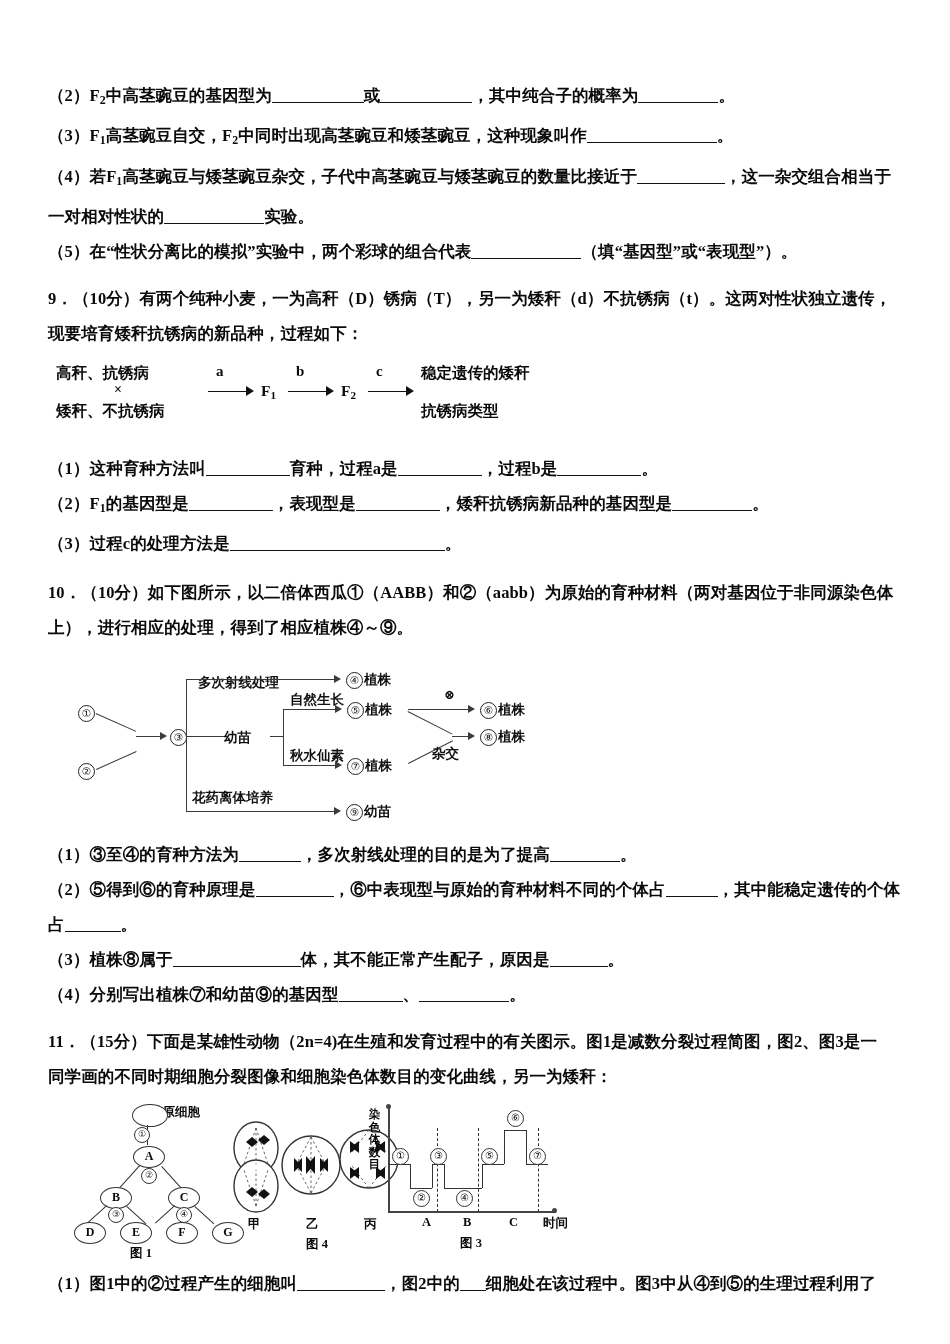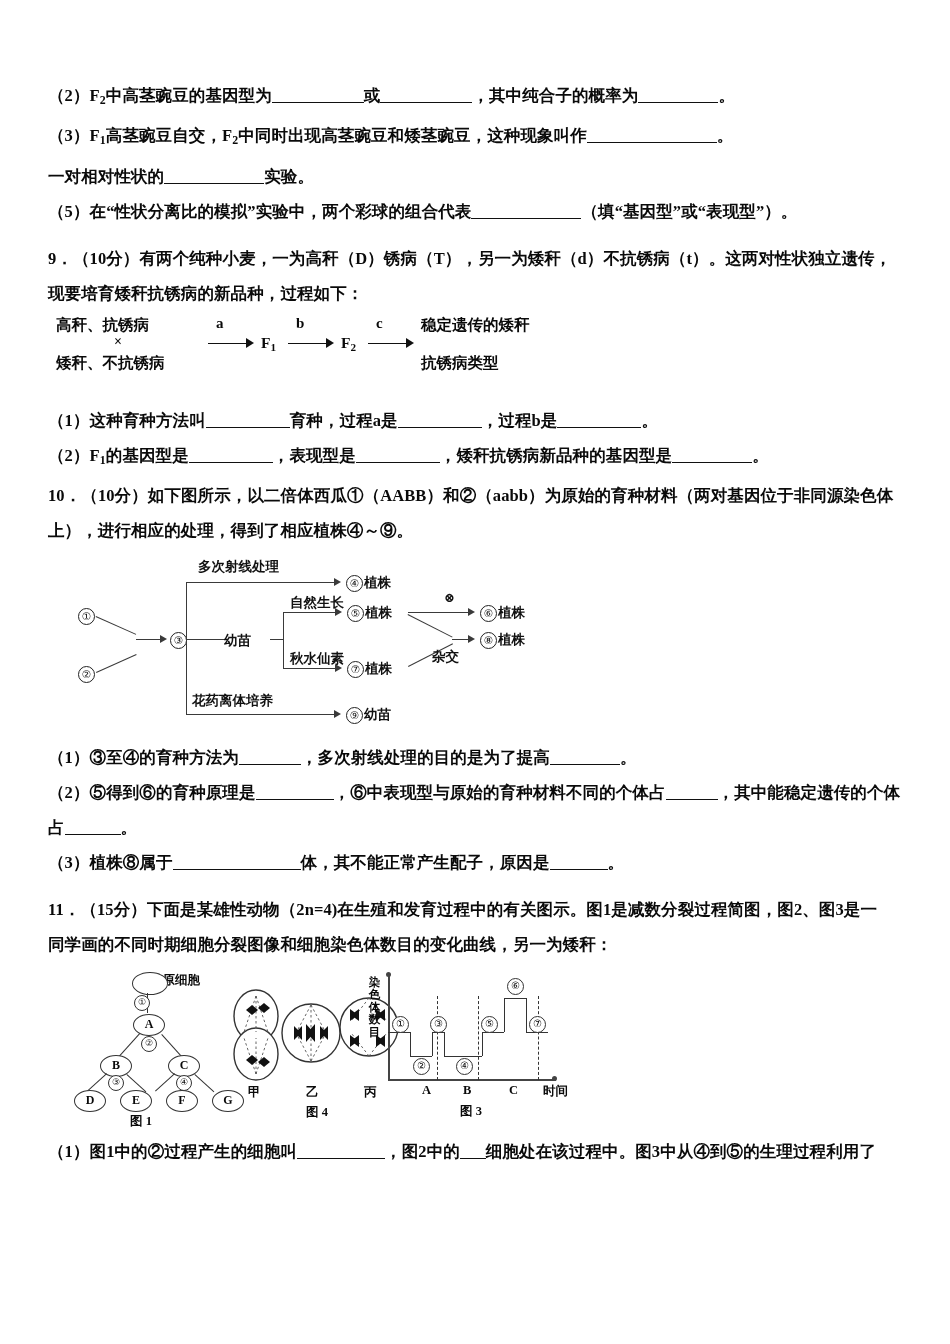--- a/index.html
+++ b/index.html
@@ -45,21 +45,21 @@
     vertical-align: -2px;
     height: 15px;
   }
   sub { font-size: 0.72em; vertical-align: -0.28em; }
   .sec { margin-top: 2px; }
 
   
   .cross-fig {
     position: relative;
     height: 72px;
-    margin: 4px 0 6px 8px;
+    margin: 12px 0 6px 8px;
     font-size: 15.5px;
     font-weight: bold;
   }
   .cf-l1 { position: absolute; left: 0;   top: 0px;  }
   .cf-x  { position: absolute; left: 58px; top: 19px; font-size: 14px;}
   .cf-l2 { position: absolute; left: 0;   top: 38px; }
   .cf-r1 { position: absolute; left: 300px; top: 0px; }
   .cf-r2 { position: absolute; left: 300px; top: 38px; }
   .cf-arrow { position: absolute; top: 19px; }
   .cf-arrow .lbl {
@@ -180,20 +180,23 @@
   <div class="body-col">
 
     <div>
       <div class="ln">
         （2）F<sub>2</sub>中高茎豌豆的基因型为<span class="blank" style="width:92px"></span>或<span class="blank" style="width:92px"></span>，其中纯合子的概率为<span class="blank" style="width:80px"></span>。
       </div>
       <div class="ln">
         （3）F<sub>1</sub>高茎豌豆自交，F<sub>2</sub>中同时出现高茎豌豆和矮茎豌豆，这种现象叫作<span class="blank" style="width:130px"></span>。
       </div>
       <div class="ln">
+        （4）若F<sub>1</sub>高茎豌豆与矮茎豌豆杂交，子代中高茎豌豆与矮茎豌豆的数量比接近于<span class="blank" style="width:88px"></span>，这一杂交组合相当于
+      </div>
+      <div class="ln">
         一对相对性状的<span class="blank" style="width:100px"></span>实验。
       </div>
       <div class="ln">
         （5）在“性状分离比的模拟”实验中，两个彩球的组合代表<span class="blank" style="width:110px"></span>（填“基因型”或“表现型”）。
       </div>
     </div>
 
     <div class="sec" style="margin-top:12px">
       <div class="ln">
         <span class="q-num">9．</span><span>（10分）</span><span>有两个纯种小麦，一为高秆（D）锈病（T），另一为矮秆（d）不抗锈病（t）。这两对性状独立遗传，</span>
@@ -230,44 +233,47 @@
         <div class="cf-r1" style="left:365px">稳定遗传的矮秆</div>
         <div class="cf-r2" style="left:365px">抗锈病类型</div>
       </div>
 
       <div class="ln" style="margin-top:16px">
         （1）这种育种方法叫<span class="blank" style="width:84px"></span>育种，过程a是<span class="blank" style="width:84px"></span>，过程b是<span class="blank" style="width:84px"></span>。
       </div>
       <div class="ln">
         （2）F<sub>1</sub>的基因型是<span class="blank" style="width:84px"></span>，表现型是<span class="blank" style="width:84px"></span>，矮秆抗锈病新品种的基因型是<span class="blank" style="width:80px"></span>。
       </div>
+      <div class="ln">
+        （3）过程c的处理方法是<span class="blank" style="width:215px"></span>。
+      </div>
     </div>
 
-    <div class="sec" style="margin-top:0">
+    <div class="sec" style="margin-top:14px">
       <div class="ln">
         <span class="q-num">10．</span><span>（10分）</span><span>如下图所示，以二倍体西瓜①（AABB）和②（aabb）为原始的育种材料（两对基因位于非同源染色体</span>
       </div>
       <div class="ln">
         <span>上），进行相应的处理，得到了相应植株④～⑨。</span>
       </div>
 
       <div class="flow-fig">
 
         <span class="circ" style="position:absolute;left:0px;top:54px">①</span>
         <span class="circ" style="position:absolute;left:0px;top:112px">②</span>
 
         <div class="diagline" style="left:18px;top:62px;width:44px;transform:rotate(24deg)"></div>
         <div class="diagline" style="left:18px;top:118px;width:44px;transform:rotate(-24deg)"></div>
         <div class="hline" style="left:58px;top:85px;width:26px"></div>
         <div class="ar" style="left:82px;top:81px"></div>
         <span class="circ" style="position:absolute;left:92px;top:78px">③</span>
 
         <div class="vline" style="left:108px;top:28px;height:132px"></div>
 
-        <div class="lab" style="left:120px;top:4px">多次射线处理</div>
+        <div class="lab" style="left:120px;top:23px">多次射线处理</div>
         <div class="hline" style="left:108px;top:28px;width:150px"></div>
         <div class="ar" style="left:256px;top:24px"></div>
         <span class="circ" style="position:absolute;left:268px;top:21px">④</span>
         <span class="lab" style="left:286px;top:20px">植株</span>
 
         <div class="lab" style="left:114px;top:138px">花药离体培养</div>
         <div class="hline" style="left:108px;top:160px;width:150px"></div>
         <div class="ar" style="left:256px;top:156px"></div>
         <span class="circ" style="position:absolute;left:268px;top:153px">⑨</span>
         <span class="lab" style="left:286px;top:152px">幼苗</span>
@@ -308,20 +314,23 @@
         （1）③至④的育种方法为<span class="blank" style="width:62px"></span>，多次射线处理的目的是为了提高<span class="blank" style="width:70px"></span>。
       </div>
       <div class="ln">
         （2）⑤得到⑥的育种原理是<span class="blank" style="width:78px"></span>，⑥中表现型与原始的育种材料不同的个体占<span class="blank" style="width:52px"></span>，其中能稳定遗传的个体
       </div>
       <div class="ln">
         占<span class="blank" style="width:56px"></span>。
       </div>
       <div class="ln">
         （3）植株⑧属于<span class="blank" style="width:128px"></span>体，其不能正常产生配子，原因是<span class="blank" style="width:58px"></span>。
+      </div>
+      <div class="ln">
+        （4）分别写出植株⑦和幼苗⑨的基因型<span class="blank" style="width:64px"></span>、<span class="blank" style="width:90px"></span>。
       </div>
     </div>
 
     <div class="sec" style="margin-top:12px">
       <div class="ln">
         <span class="q-num">11．</span><span>（15分）</span><span>下面是某雄性动物（2n=4)在生殖和发育过程中的有关图示。图1是减数分裂过程简图，图2、图3是一</span>
       </div>
       <div class="ln">
         <span>同学画的不同时期细胞分裂图像和细胞染色体数目的变化曲线，另一为矮秆：</span>
       </div>

